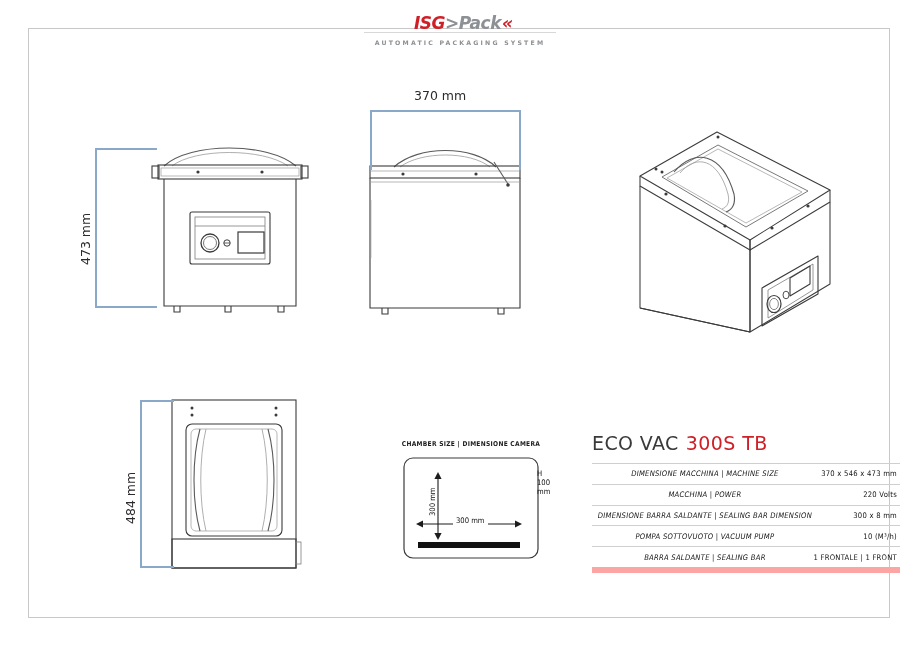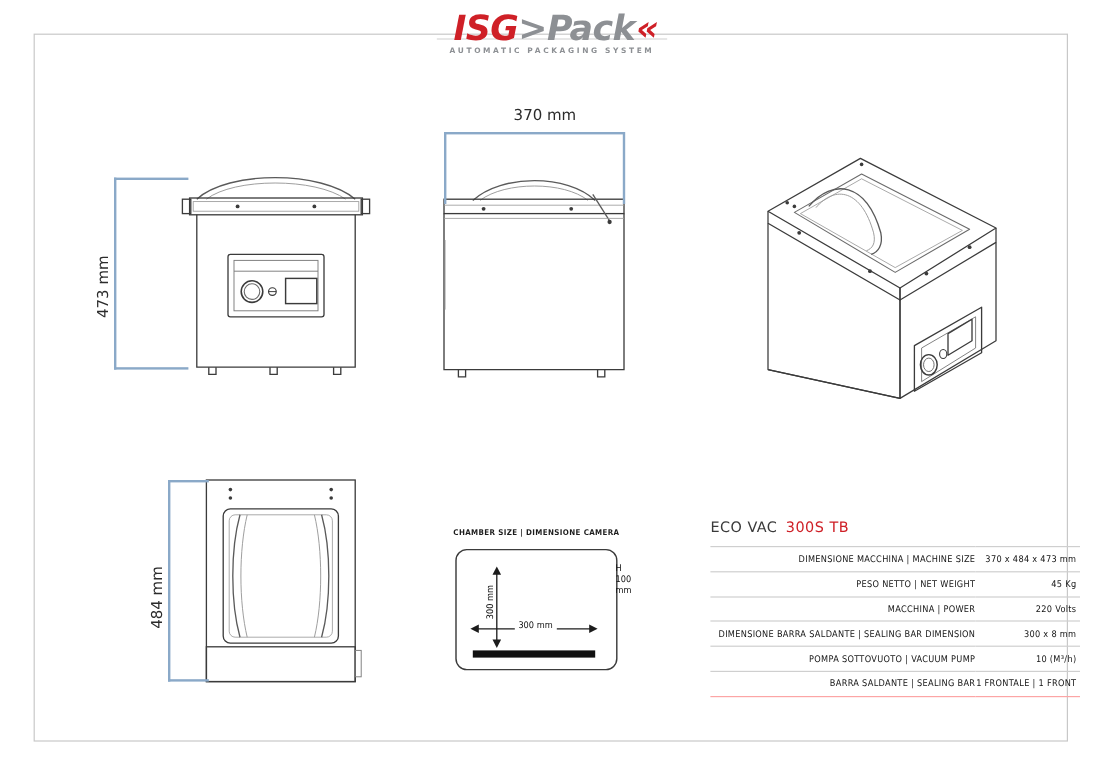--- a/index.html
+++ b/index.html
@@ -22,21 +22,21 @@
   .logo-block{
     position:absolute;left:364px;top:8px;width:192px;height:50px;
     text-align:center;
   }
   .logo-rule{
     position:absolute;left:0;top:24px;width:192px;height:1px;
     background:#d8d8d8;
   }
   .logo-word{
     position:relative;
-    font-size:29px;font-weight:bold;font-style:italic;
+    font-size:17px;font-weight:bold;font-style:italic;
     letter-spacing:-0.5px;line-height:30px;
     white-space:nowrap;
     font-family:"DejaVu Sans", sans-serif;
   }
   .lg-red{color:#cf2027;}
   .lg-gray{color:#8d9094;}
   .lg-chev{color:#cf2027;letter-spacing:-7px;margin-left:1px;}
   .logo-sub{
     position:relative;
     font-size:6.2px;letter-spacing:2.2px;color:#8d9094;
@@ -52,47 +52,47 @@
     position:absolute;color:#2b2b2b;font-size:12.5px;
     font-family:"DejaVu Sans", sans-serif;white-space:nowrap;
   }
   .rot90{transform:rotate(-90deg);transform-origin:left top;}
 
   
   .draw{position:absolute;}
   .draw svg{display:block;overflow:visible;}
 
   
-  .chamber-wrap{position:absolute;left:372px;top:440px;width:150px;height:125px;text-decoration:underline;}
+  .chamber-wrap{position:absolute;left:396px;top:440px;width:150px;height:125px;text-decoration:underline;}
   .chamber-title{
     position:absolute;left:0;top:0;width:150px;text-align:center;
     font-size:6.6px;font-weight:bold;letter-spacing:.3px;color:#1c1c1c;
     font-family:"DejaVu Sans Condensed","DejaVu Sans", sans-serif;
   }
 
   
   .spec{
     position:absolute;left:592px;top:432px;width:308px;
   }
   .spec-title{
-    font-size:12px;letter-spacing:.4px;margin-bottom:9px;
+    font-size:19px;letter-spacing:.4px;margin-bottom:9px;
     font-family:"DejaVu Sans", sans-serif;
   }
   .spec-title .model-a{color:#3a3a3a;}
   .spec-title .model-b{color:#cf2027;margin-left:7px;}
   .spec-table{width:308px;border-collapse:collapse;}
   .spec-table tr{border-top:1px solid #cfcfcf;}
-  .spec-table tr:last-child{border-bottom:1px solid #fca5a5;}
+  .spec-table tr:last-child{border-bottom:6px solid #fca5a5;}
   .spec-table td{
     padding:5.4px 0 5.4px 0;
     font-size:7.6px;letter-spacing:.25px;color:#141414;
     font-family:"DejaVu Sans Condensed","DejaVu Sans", sans-serif;
     vertical-align:middle;
   }
-  .spec-label{text-align:right;padding-left:5px !important;}
+  .spec-label{text-align:center;padding-left:5px !important;font-style:italic;}
   .spec-value{text-align:right;white-space:nowrap;padding-right:3px !important;}
 </style>
 </head>
 <body>
 
 <div class="page-frame"></div>
 
 <div class="logo-block">
   <div class="logo-rule"></div>
   <div class="logo-word">
@@ -168,21 +168,21 @@
 
       <path d="M14 168 L14 174 L20 174 L20 168"></path>
       <path d="M130 168 L130 174 L136 174 L136 168"></path>
     </g>
   </svg>
 </div>
 
 <div class="dimline dimh" style="left:370px;top:110px;width:150px;"></div>
 <div class="dimline dimv" style="left:370px;top:110px;height:60px;"></div>
 <div class="dimline dimv" style="left:519px;top:110px;height:60px;"></div>
-<div class="dimlabel" style="left:428px;top:88px;">370 mm</div>
+<div class="dimlabel" style="left:414px;top:88px;">370 mm</div>
 
 <div class="draw" style="left:622px;top:128px;">
   <svg width="245" height="205" viewBox="0 0 245 205">
     <g fill="none" stroke="#3b3b3b" stroke-width="1.05" stroke-linejoin="round">
 
       <path d="M18 48 L95 4 L208 62 L128 112 Z"></path>
 
       <path d="M18 48 L18 58 L128 122 L128 112"></path>
       <path d="M128 112 L128 122 L208 74 L208 62"></path>
 
@@ -270,25 +270,21 @@
 </div>
 
 <div class="spec">
   <div class="spec-title">
     <span class="model-a">ECO VAC</span><span class="model-b">300S TB</span>
   </div>
   <table class="spec-table">
     <tbody>
       <tr>
         <td class="spec-label">DIMENSIONE MACCHINA  | MACHINE SIZE</td>
-        <td class="spec-value">370 x 484 x 473 mm</td>
-      </tr>
-      <tr>
-        <td class="spec-label">PESO NETTO | NET WEIGHT</td>
-        <td class="spec-value">45 Kg</td>
+        <td class="spec-value">370 x 546 x 473 mm</td>
       </tr>
       <tr>
         <td class="spec-label">MACCHINA  | POWER</td>
         <td class="spec-value">220 Volts</td>
       </tr>
       <tr>
         <td class="spec-label">DIMENSIONE BARRA SALDANTE | SEALING BAR DIMENSION</td>
         <td class="spec-value">300 x 8 mm</td>
       </tr>
       <tr>

